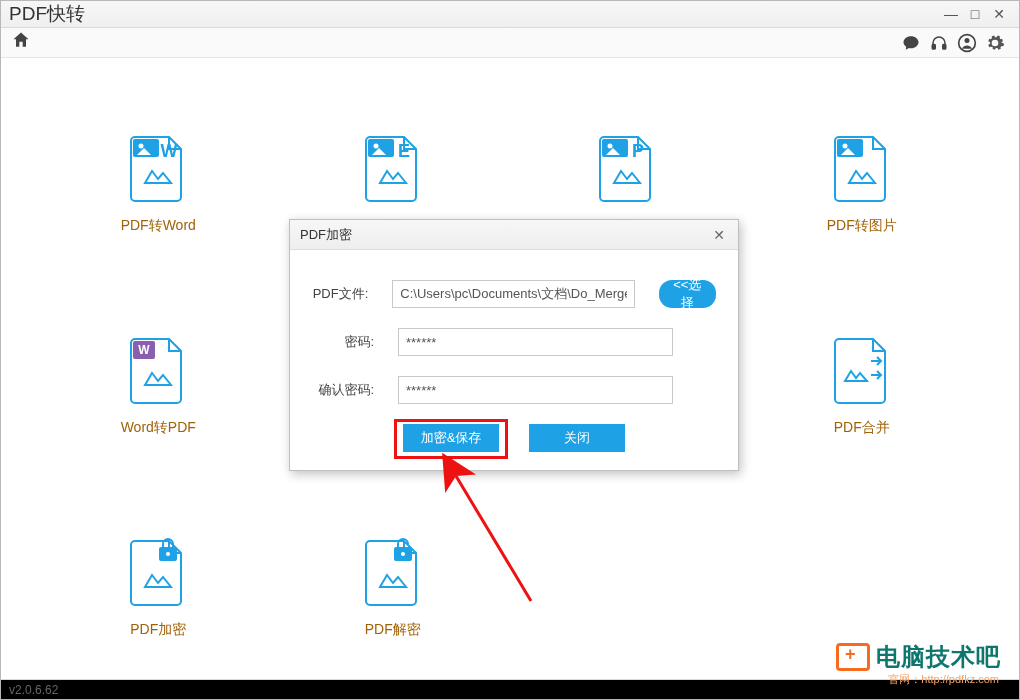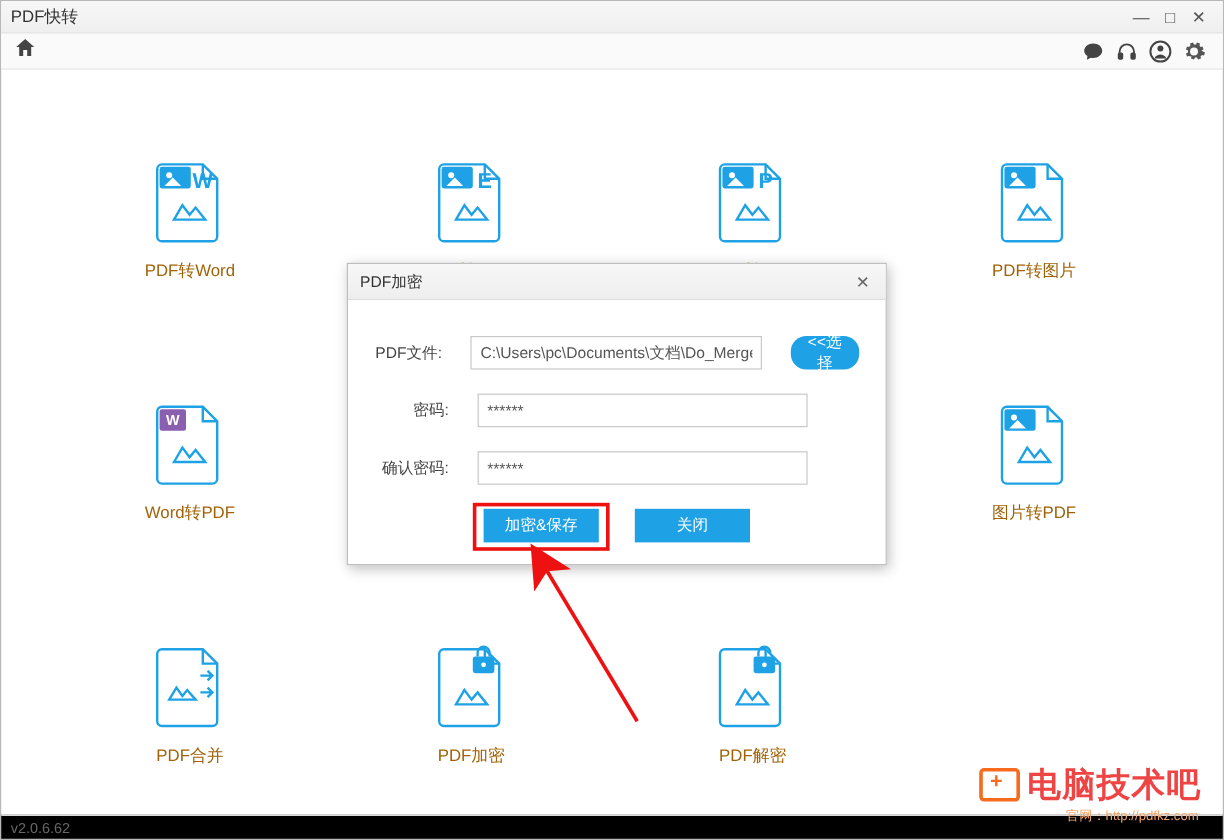--- a/index.html
+++ b/index.html
@@ -22,21 +22,21 @@
     position: relative;
   }
   .titlebar {
     height: 30px;
     background: linear-gradient(#f7f7f7,#efefef);
     border-bottom: 1px solid #d9d9d9;
     display: flex;
     align-items: center;
     padding: 0 8px;
   }
-  .titlebar-title { font-size: 14px; color: #333; }
+  .titlebar-title { font-size: 19px; color: #333; }
   .titlebar-spacer { flex: 1; }
   .winbtn {
     width: 24px; height: 24px;
     display: flex; align-items: center; justify-content: center;
     color: #555; cursor: pointer;
     font-size: 14px;
   }
   .toolbar {
     height: 34px;
     background: #fafafa;
@@ -158,22 +158,22 @@
   }
 
   .arrow {
     position:absolute;
     pointer-events:none;
   }
 
   .watermark {
     position:absolute;
     right: 18px; bottom: 26px;
-    font-size: 28px; font-weight:700;
-    color: #ef4444;
+    font-size: 24px; font-weight:700;
+    color: #0f766e;
     letter-spacing:1px;
     display:flex; align-items:center;
     pointer-events:none;
   }
   .watermark .wicon {
     width:34px; height:28px;
     border:3px solid #f66b1e;
     border-radius:4px;
     margin-right:6px;
     position:relative;
@@ -326,33 +326,20 @@
              <path d="M18 50 l7-12 l6 8 l5-6 l8 10 z" fill="none" stroke="#1ea2e5" stroke-width="2"></path>
    </svg>
           </div>
           <div class="tile-label">PPT转PDF</div>
         </div>
         <div class="tile">
           <div class="tile-icon">
             <svg width="62" height="70" viewBox="0 0 62 70">
      <path d="M8 4 h34 l12 12 v48 a4 4 0 0 1 -4 4 H8 a4 4 0 0 1 -4 -4 V8 a4 4 0 0 1 4 -4 z" fill="#fff" stroke="#1ea2e5" stroke-width="2"></path>
      <path d="M42 4 v12 h12" fill="none" stroke="#1ea2e5" stroke-width="2"></path>
-     <rect x="6" y="6" width="26" height="18" rx="2" fill="#1ea2e5"></rect>
-             <circle cx="14" cy="13" r="2.5" fill="#fff"></circle>
-             <path d="M10 22 L17 15 L24 22 Z" fill="#fff"></path>
-             <path d="M18 50 l7-12 l6 8 l5-6 l8 10 z" fill="none" stroke="#1ea2e5" stroke-width="2"></path>
-   </svg>
-          </div>
-          <div class="tile-label">图片转PDF</div>
-        </div>
-        <div class="tile">
-          <div class="tile-icon">
-            <svg width="62" height="70" viewBox="0 0 62 70">
-     <path d="M8 4 h34 l12 12 v48 a4 4 0 0 1 -4 4 H8 a4 4 0 0 1 -4 -4 V8 a4 4 0 0 1 4 -4 z" fill="#fff" stroke="#1ea2e5" stroke-width="2"></path>
-     <path d="M42 4 v12 h12" fill="none" stroke="#1ea2e5" stroke-width="2"></path>
      <path d="M40 26 h10 M46 22 l4 4 l-4 4" fill="none" stroke="#1ea2e5" stroke-width="2"></path>
              <path d="M40 40 h10 M46 36 l4 4 l-4 4" fill="none" stroke="#1ea2e5" stroke-width="2"></path>
              <path d="M14 46 l6-10 l5 7 l4-5 l7 8 z" fill="none" stroke="#1ea2e5" stroke-width="2"></path>
    </svg>
           </div>
           <div class="tile-label">PDF合并</div>
         </div>
         <div class="tile">
           <div class="tile-icon">
             <svg width="62" height="70" viewBox="0 0 62 70">

